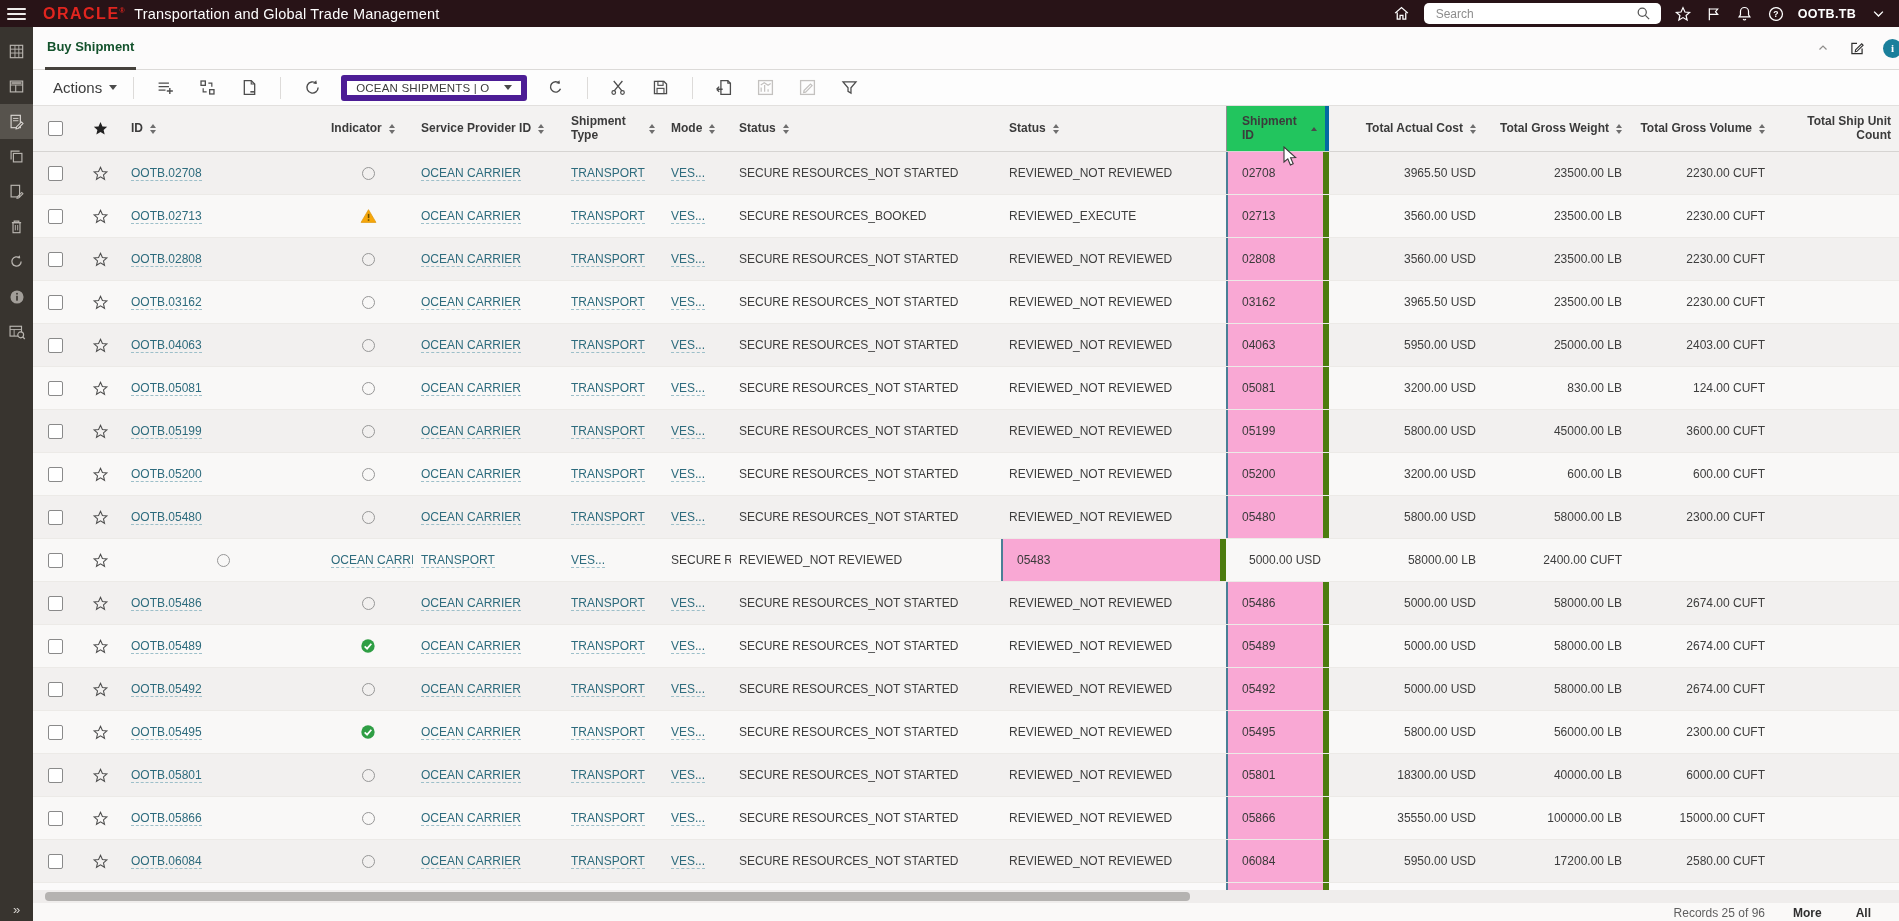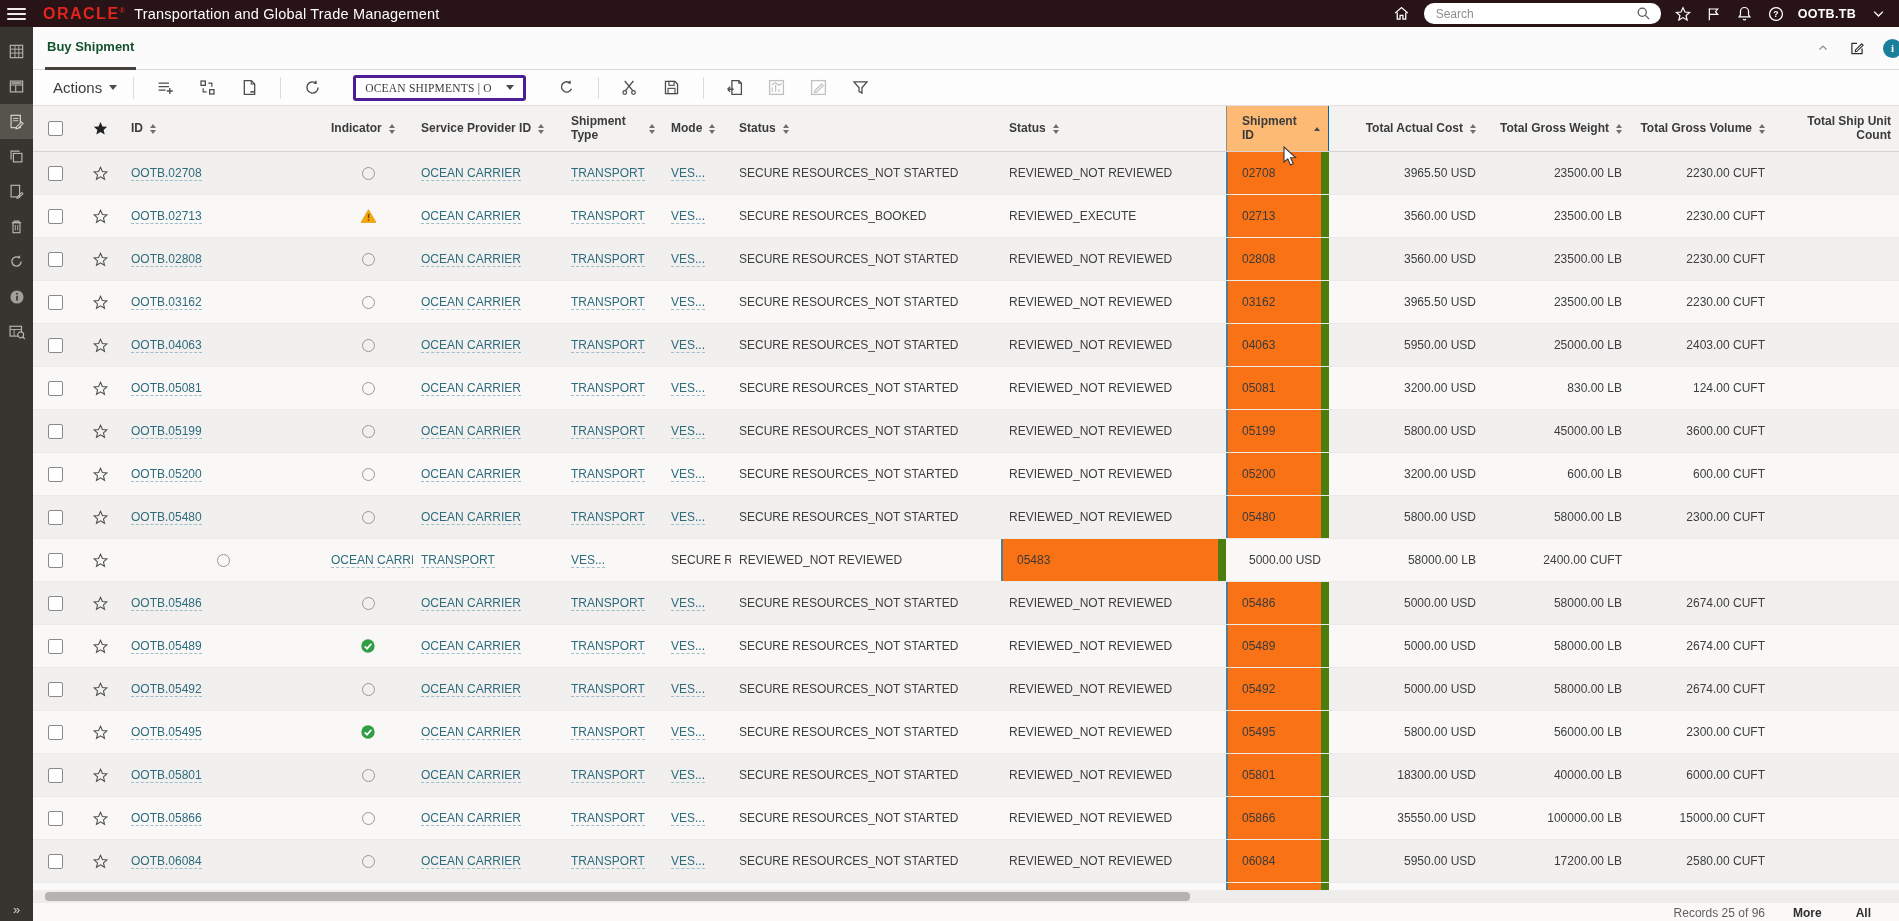--- a/index.html
+++ b/index.html
@@ -9,21 +9,21 @@
 
   
   .topbar { height:27px; background:#281317; display:flex; align-items:center; flex:0 0 27px; color:#fff; }
   .hamburger { width:33px; height:27px; display:flex; flex-direction:column; justify-content:center; gap:3px; padding:0 7px; cursor:pointer; }
   .hamburger i { display:block; height:2px; background:#efeceb; border-radius:1px; }
   .brand { color:#e0251f; font-weight:bold; font-size:16px; letter-spacing:1.5px; margin-left:10px; }
   .brand sup { font-size:7px; color:#e0251f; }
   .apptitle { color:#fdfdfd; font-size:14.5px; margin-left:8px; letter-spacing:.2px; }
   .topbar-right { margin-left:auto; display:flex; align-items:center; gap:13px; padding-right:12px; }
   .tb-icon { width:18px; height:18px; display:flex; align-items:center; justify-content:center; cursor:pointer; }
-  .searchpill { width:237px; height:21px; background:#fff; border-radius:10px; display:flex; align-items:center; padding:0 8px 0 12px; }
+  .searchpill { width:237px; height:21px; background:#fff; border-radius:5px; display:flex; align-items:center; padding:0 8px 0 12px; }
   .searchpill input { border:none; outline:none; flex:1; font-size:12px; color:#333; font-family:"Liberation Sans",sans-serif; background:transparent; }
   .searchpill input::placeholder { color:#8d8d8d; }
   .username { font-size:12.5px; font-weight:bold; color:#fff; letter-spacing:.3px; }
 
   
   .main { flex:1; display:flex; min-height:0; }
   .sidebar { width:33px; background:#38342f; display:flex; flex-direction:column; align-items:center; padding-top:7px; gap:0; position:relative; }
   .side-item { width:33px; height:35px; display:flex; align-items:center; justify-content:center; cursor:pointer; }
   .side-item.selected { background:#57534d; }
   .side-expander { position:absolute; bottom:4px; left:0; width:33px; text-align:center; color:#d8d5d1; font-size:13px; cursor:pointer; }
@@ -37,47 +37,47 @@
   .tab-mini-icon { width:16px; height:16px; display:flex; align-items:center; justify-content:center; cursor:pointer; }
   .info-dot { width:19px; height:19px; border-radius:50%; background:#1a7f9b; color:#fff; font-size:11px; font-weight:bold; display:flex; align-items:center; justify-content:center; margin-right:-7px; cursor:pointer; font-family:"Liberation Serif",serif; }
 
   
   .toolbar { height:36px; flex:0 0 36px; background:#fdfdfd; border-bottom:1px solid #e2e0de; display:flex; align-items:center; padding-left:14px; }
   .actions-btn { display:flex; align-items:center; gap:7px; font-size:15px; color:#3c3c3c; cursor:pointer; padding:4px 6px; }
   .caret-down { width:0; height:0; border-left:4.5px solid transparent; border-right:4.5px solid transparent; border-top:5px solid #4b4b4b; }
   .tsep { width:1px; height:22px; background:#dddbd9; margin:0 10px; }
   .tool-btn { width:30px; height:28px; display:flex; align-items:center; justify-content:center; cursor:pointer; margin:0 6px; }
   .tool-btn.disabled { cursor:default; }
-  .querybox { height:26px; min-width:158px; border:3px solid #4c1d95; border-radius:3px; background:#fff; display:flex; align-items:center; justify-content:space-between; padding:0 9px; margin:0 20px; cursor:pointer;font-family:Liberation Serif, serif; }
+  .querybox { height:26px; min-width:158px; border:6px solid #4c1d95; border-radius:3px; background:#fff; display:flex; align-items:center; justify-content:space-between; padding:0 9px; margin:0 8px; cursor:pointer; }
   .querybox .qtext { font-size:11.5px; color:#3c3c3c; letter-spacing:.2px; margin-right:14px; }
 
   
   :root { --cols: 44px 46px 200px 90px 150px 100px 68px 270px 225px 103px 155px 146px 143px 126px; }
   .gridrow { display:grid; grid-template-columns:var(--cols); align-items:stretch; }
   .thead { height:46px; flex:0 0 46px; background:#f3f2f1; border-bottom:1px solid #d6d4d2; }
   .hcell { display:flex; align-items:center; padding:0 8px; font-size:12px; font-weight:600; color:#3b3b3b; line-height:1.15; }
   .hcell.center { justify-content:center; }
   .hcell.right { justify-content:flex-end; text-align:right; }
   .hcell .lbl { max-width:100%; }
   .sort { display:inline-flex; flex-direction:column; gap:2px; margin-left:7px; flex:0 0 auto; }
   .sort i { width:0; height:0; border-left:3.5px solid transparent; border-right:3.5px solid transparent; }
   .sort i.up { border-bottom:4px solid #6e6e6e; }
   .sort i.dn { border-top:4px solid #6e6e6e; }
   .sort.asc i.up { border-bottom-color:#4a4a4a; }
-  .hl-head { background:#fdba74; border-left:1px solid #8f8f8f; border-right:1px solid #0369a1; padding-left:15px; }
+  .hl-head { background:#22c55e; border-left:1px solid #8f8f8f; border-right:4px solid #0369a1; padding-left:15px; }
 
   .tbody { flex:0 0 auto; }
   .row { height:43px; border-bottom:1px solid #eceae7; }
   .row.odd  { background:#f2f0ef; }
   .row.even { background:#f9f8f7; }
   .cell { display:flex; align-items:center; padding:0 8px; font-size:12px; color:#3d3d3d; overflow:hidden; white-space:nowrap; }
   .cell.center { justify-content:center; }
   .cell.num { justify-content:flex-end; }
   .cell .link { color:#2d6b7d; text-decoration:none; border-bottom:1px dashed #9dbfc9; cursor:pointer; }
-  .cell.hl { background:#f97316; border-left:2px solid #4a7f96; border-right:8px solid #4d7c0f; padding-left:14px; color:#3a3a3a; }
+  .cell.hl { background:#f9a8d4; border-left:2px solid #4a7f96; border-right:6px solid #4d7c0f; padding-left:14px; color:#3a3a3a; }
   .cb { width:15px; height:15px; border:1px solid #8a8a8a; border-radius:2px; background:#fff; cursor:pointer; }
   .circ { width:13px; height:13px; border:1.5px solid #979797; border-radius:50%; background:transparent; }
   .filler { flex:0 0 7px; }
   .filler .fcell { height:7px; }
   .filler .hl { border-bottom:none; }
 
   
   .hscroll { height:13px; flex:0 0 13px; background:#efedec; display:flex; align-items:center; }
   .hthumb { height:9px; width:1145px; margin-left:12px; background:#b5b3b1; border-radius:4px; cursor:pointer; }
   .footer { height:19px; flex:0 0 19px; background:#faf9f8; display:flex; align-items:center; justify-content:flex-end; font-size:12px; gap:0; }

